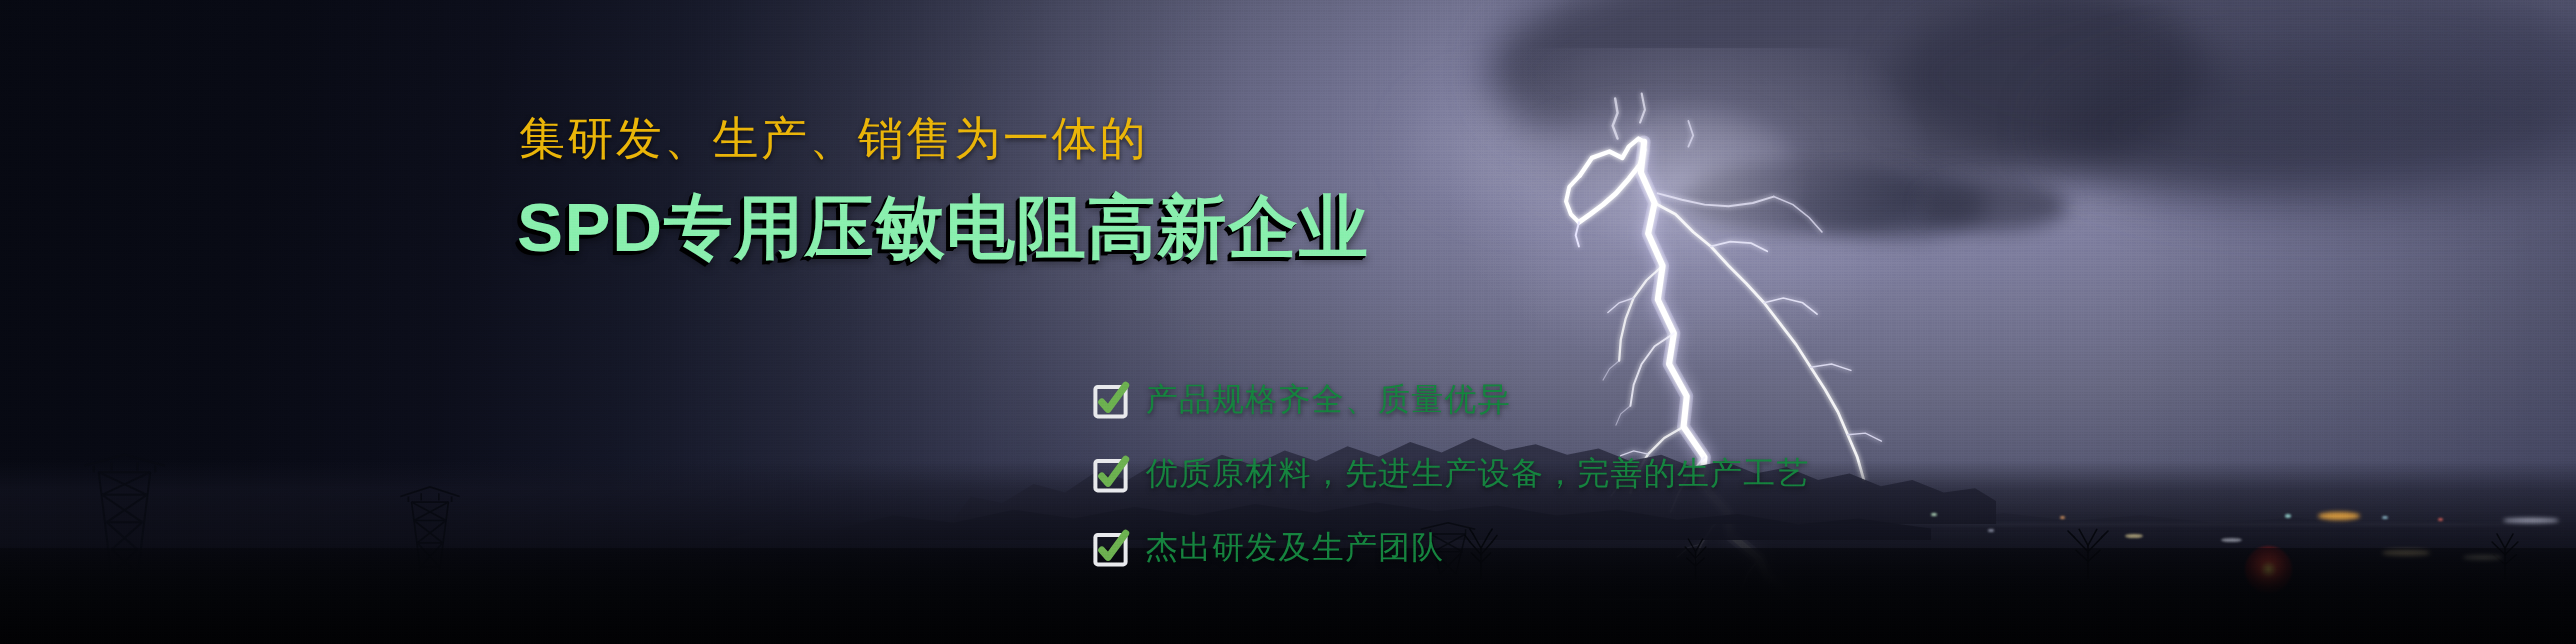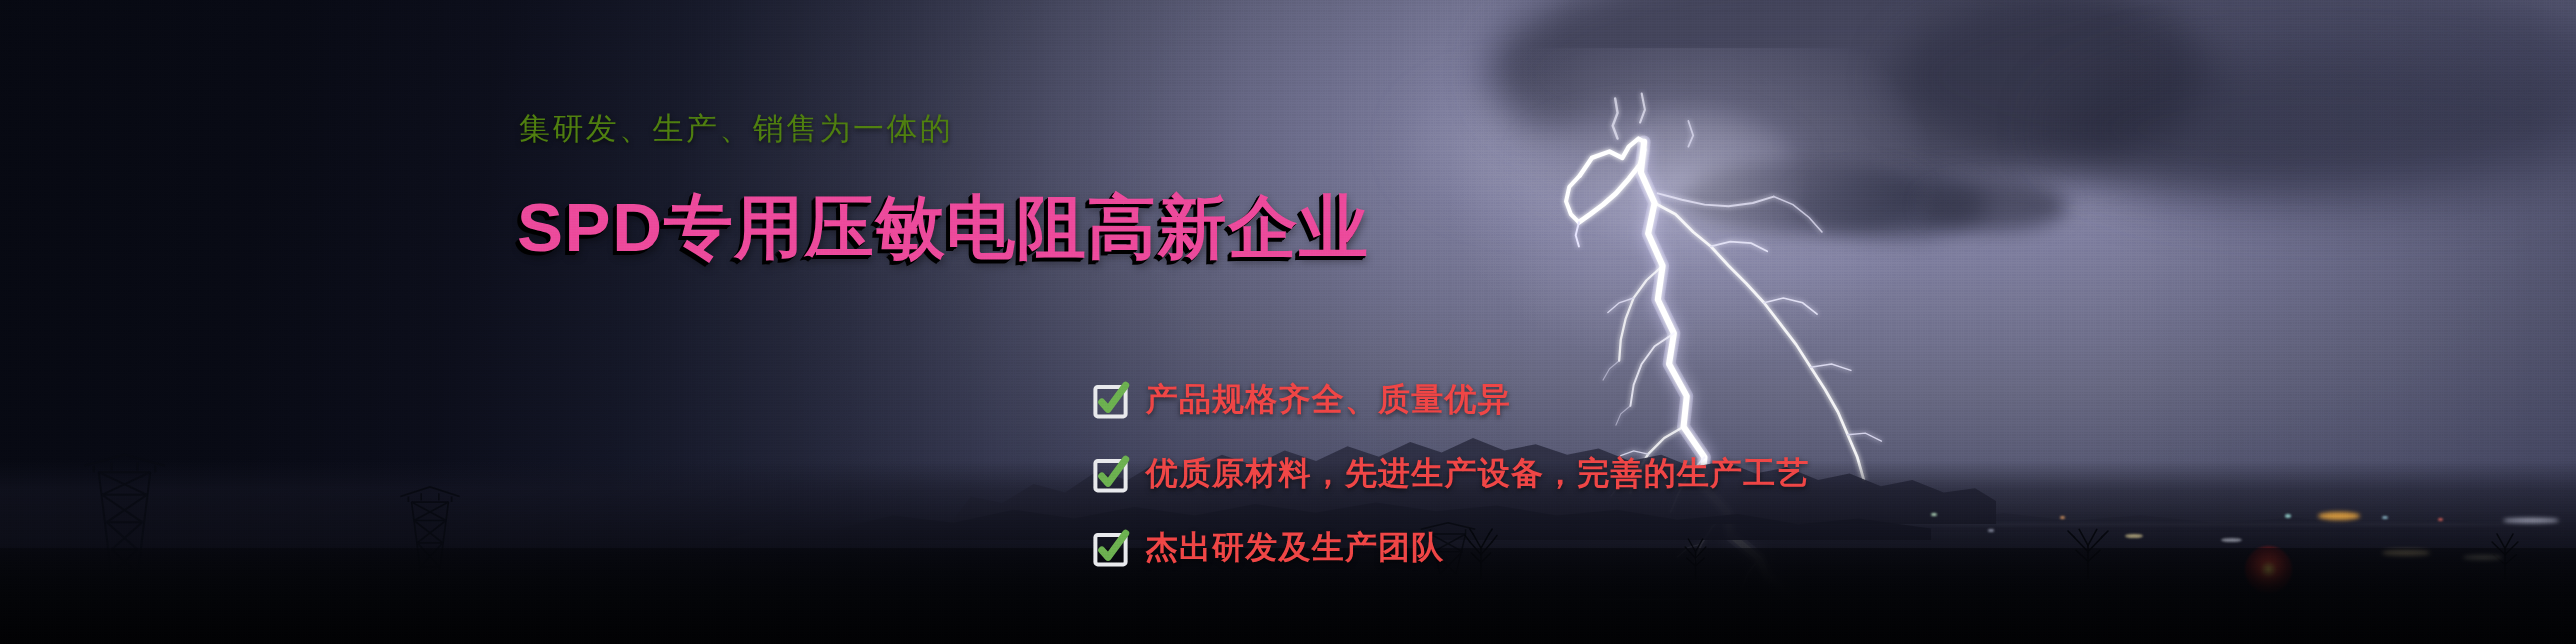--- a/index.html
+++ b/index.html
@@ -128,34 +128,34 @@
   }
 
   
   .bolt-wrap{position:absolute;left:0;top:0;width:2576px;height:645px;pointer-events:none;}
   .bolt-wrap svg{display:block;}
 
   
   .subtitle{
     position:absolute;
     left:519px;top:108px;
-    font-size:31px;
+    font-size:46px;
     font-weight:500;
     letter-spacing:2.4px;
-    color:#4d7c0f;
+    color:#eab308;
     text-shadow:0 1.6px 5.6px rgba(0,0,0,.62);
     white-space:nowrap;
   }
   .headline{
     position:absolute;
     left:517px;top:182px;
     font-size:69px;
     font-weight:bold;
     letter-spacing:1.6px;
-    color:#ec4899;
+    color:#86efac;
     white-space:nowrap;
     text-shadow:
       -4px 4px 0 #000,
       -3.2px 3.2px 0 #000,
       -2.4px 2.4px 0 #000,
       -1.6px 1.6px 0 #000,
       -0.8px 0.8px 0 #000,
        0px 4.8px 8px rgba(0,0,0,.45);
   }
 
@@ -169,23 +169,23 @@
     white-space:nowrap;
   }
   .chk{
     position:relative;
     width:35px;height:35px;
     flex:0 0 35px;
   }
   .chk svg{display:block;overflow:visible;}
   .bullet-text{
     font-size:32px;
-    font-weight:700;
+    font-weight:400;
     letter-spacing:1.2px;
-    color:#ef4444;
+    color:#15803d;
     text-shadow:0 1.6px 4.8px rgba(0,0,0,.55);
   }
 
   .grain{
     position:absolute;inset:0;pointer-events:none;
     opacity:.055;
     background-image:
       repeating-linear-gradient(0deg, rgba(255,255,255,.7) 0 0.8px, rgba(0,0,0,0) 0.8px 1.6px),
       repeating-linear-gradient(90deg, rgba(255,255,255,.55) 0 0.8px, rgba(0,0,0,0) 0.8px 2.4px);
     mix-blend-mode:overlay;

